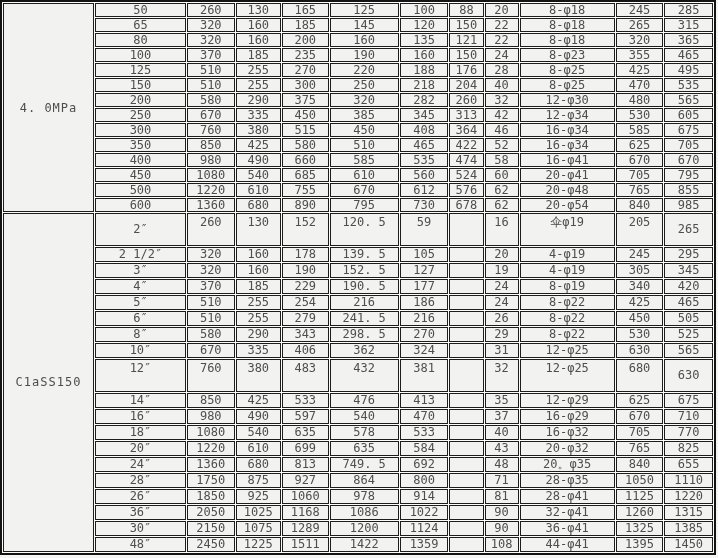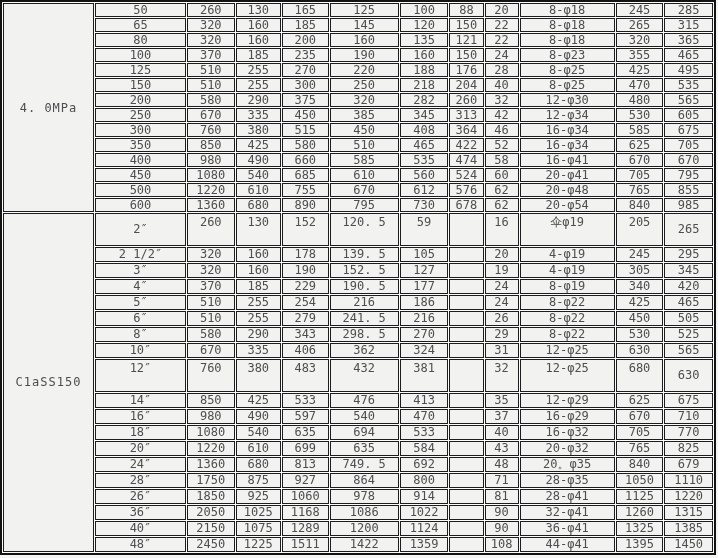--- a/index.html
+++ b/index.html
@@ -387,21 +387,21 @@
           <td>37</td>
           <td>16-φ29</td>
           <td>670</td>
           <td>710</td>
         </tr>
         <tr class="s2">
           <td class="size-cell">18″</td>
           <td>1080</td>
           <td>540</td>
           <td>635</td>
-          <td>694</td>
+          <td>578</td>
           <td>533</td>
           <td></td>
           <td>40</td>
           <td>16-φ32</td>
           <td>705</td>
           <td>770</td>
         </tr>
         <tr class="s2">
           <td class="size-cell">20″</td>
           <td>1220</td>
@@ -419,21 +419,21 @@
           <td class="size-cell">24″</td>
           <td>1360</td>
           <td>680</td>
           <td>813</td>
           <td>749. 5</td>
           <td>692</td>
           <td></td>
           <td>48</td>
           <td>20。φ35</td>
           <td>840</td>
-          <td>679</td>
+          <td>655</td>
         </tr>
         <tr class="s2">
           <td class="size-cell">28″</td>
           <td>1750</td>
           <td>875</td>
           <td>927</td>
           <td>864</td>
           <td>800</td>
           <td></td>
           <td>71</td>
@@ -461,21 +461,21 @@
           <td>1168</td>
           <td>1086</td>
           <td>1022</td>
           <td></td>
           <td>90</td>
           <td>32-φ41</td>
           <td>1260</td>
           <td>1315</td>
         </tr>
         <tr class="s2">
-          <td class="size-cell">40″</td>
+          <td class="size-cell">30″</td>
           <td>2150</td>
           <td>1075</td>
           <td>1289</td>
           <td>1200</td>
           <td>1124</td>
           <td></td>
           <td>90</td>
           <td>36-φ41</td>
           <td>1325</td>
           <td>1385</td>

